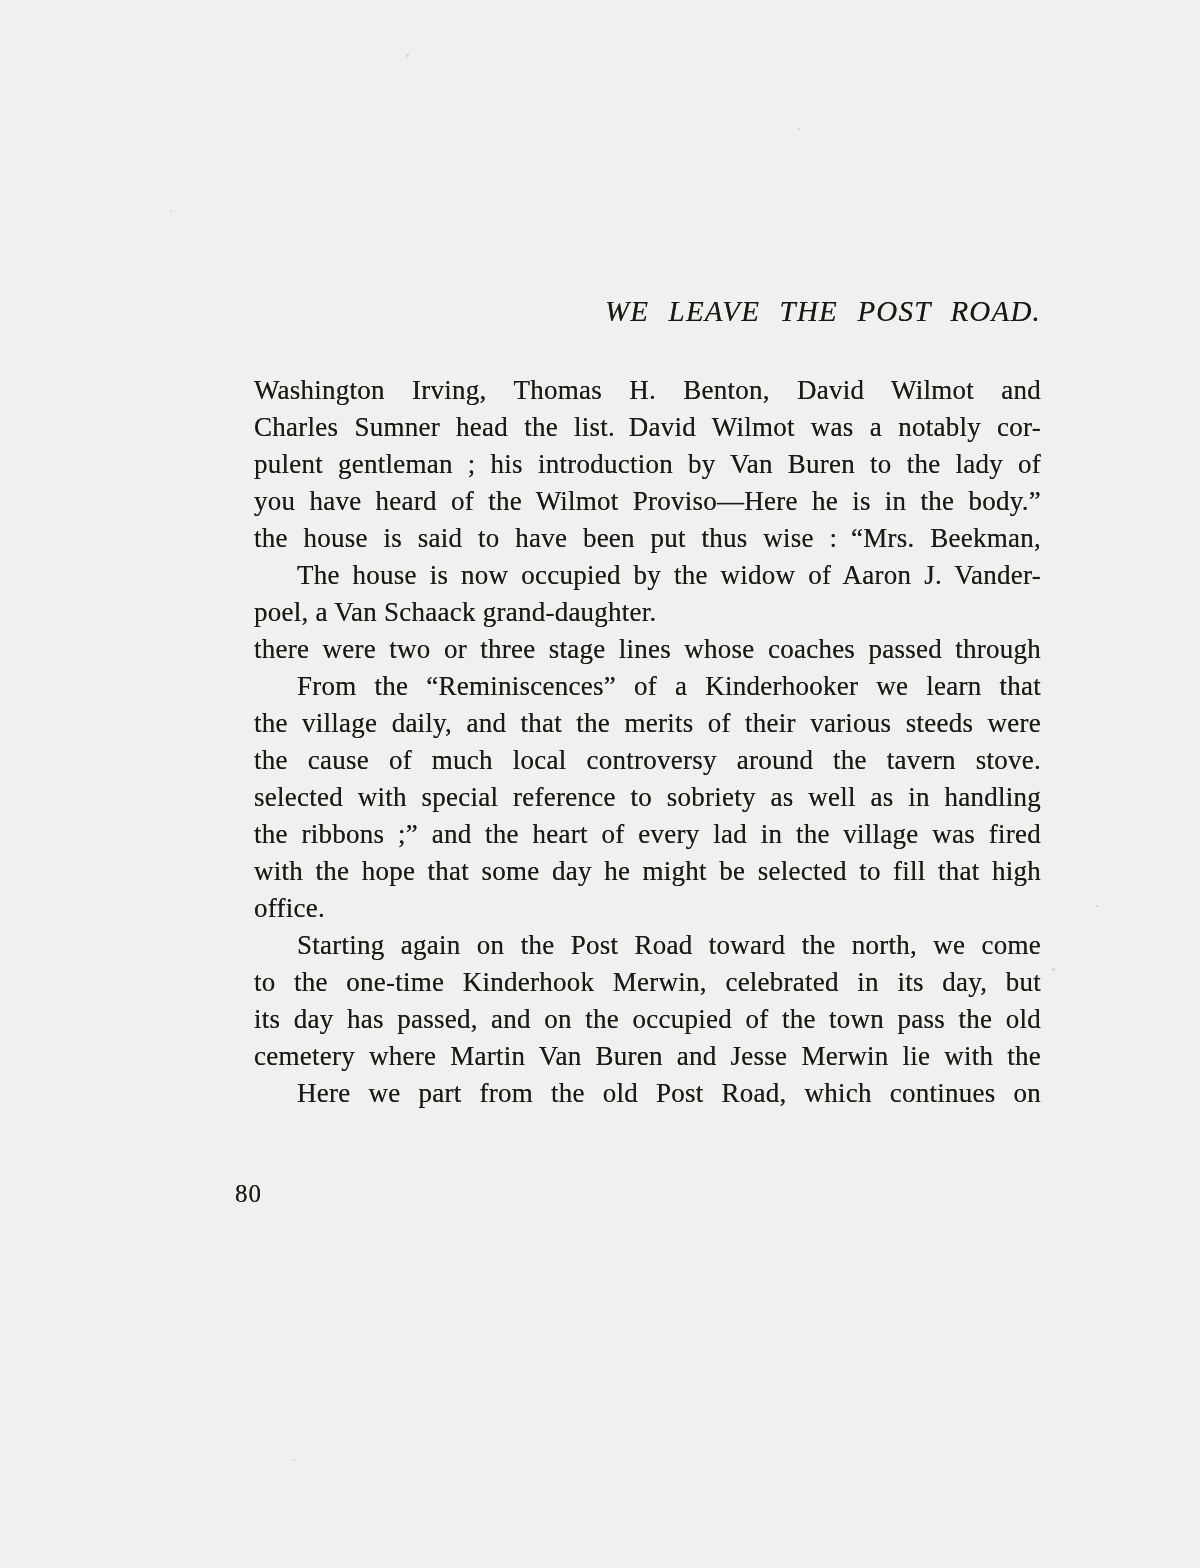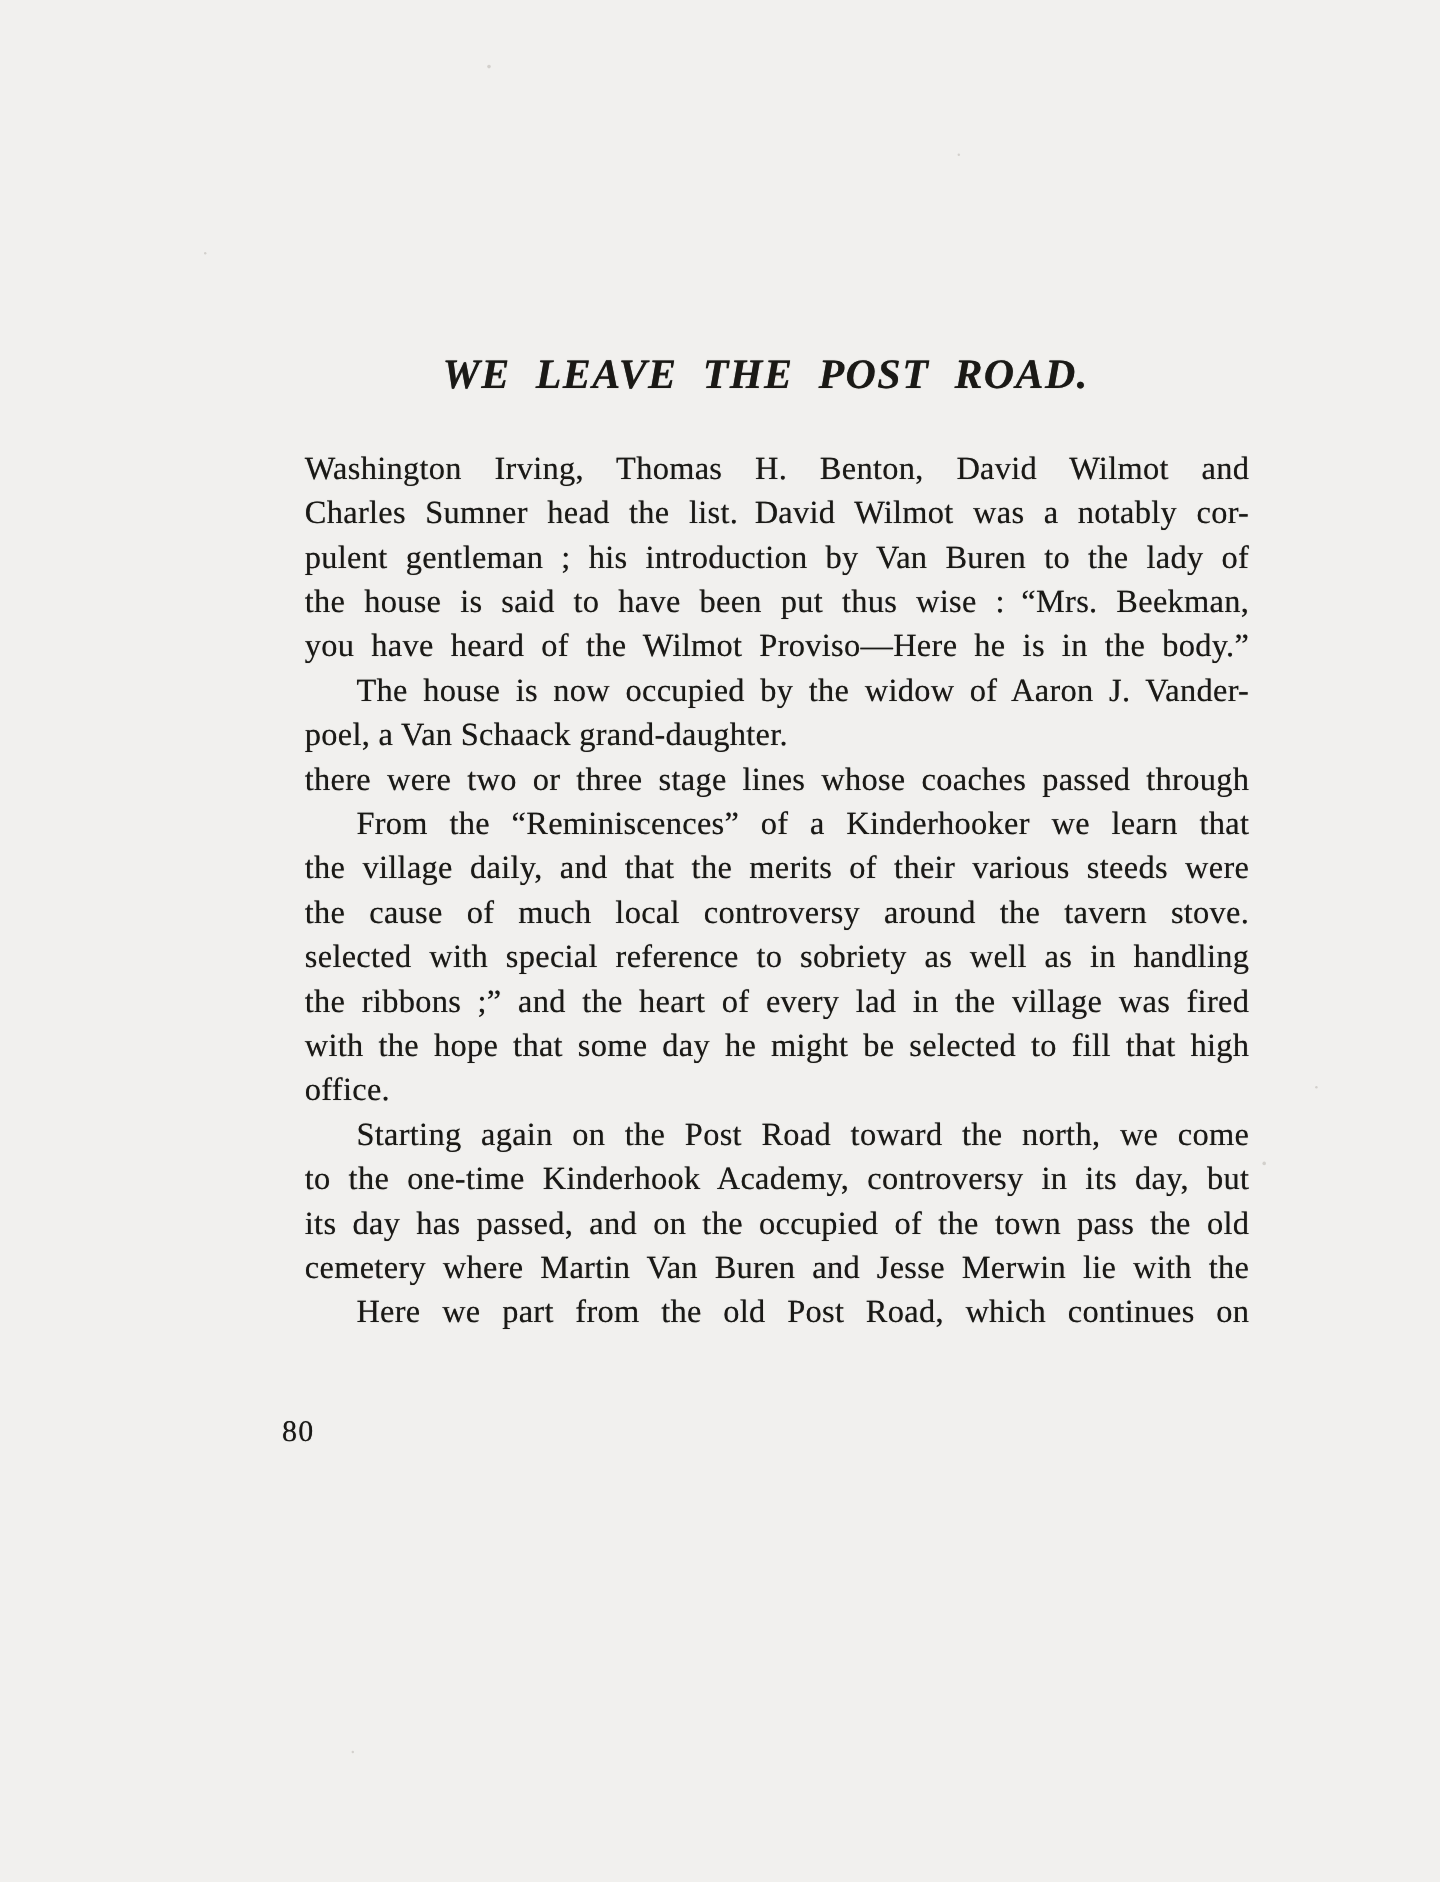--- a/index.html
+++ b/index.html
@@ -18,26 +18,26 @@
   }
   .content {
     position: absolute;
     left: 235px;
     top: 295px;
     width: 806px;
   }
   .title {
     margin: 0 0 44px 0;
     font-style: italic;
-    font-weight: bold;
-    font-size: 35px;
+    font-weight: normal;
+    font-size: 29px;
     line-height: 33px;
     letter-spacing: 1.2px;
     word-spacing: 11px;
-    text-align: center;
+    text-align: right;
     text-shadow: 0 0 0.6px rgba(26,25,22,0.75);
   }
   .para { margin: 0; }
   .line {
     font-size: 27px;
     line-height: 37px;
     letter-spacing: 0.25px;
     text-align: justify;
     text-shadow: 0 0 0.6px rgba(26,25,22,0.7);
     min-height: 37px;
@@ -66,40 +66,40 @@
 <body>
 
 <div class="page">
   <div class="content">
     <h1 class="title">WE LEAVE THE POST ROAD.</h1>
     <div class="body">
         <div class="para">
           <div class="line just">Washington Irving, Thomas H. Benton, David Wilmot and</div>
           <div class="line just">Charles Sumner head the list. David Wilmot was a notably cor-</div>
           <div class="line just">pulent gentleman ; his introduction by Van Buren to the lady of</div>
+          <div class="line just">you have heard of the Wilmot Proviso—Here he is in the body.”</div>
           <div class="line just">the house is said to have been put thus wise : “Mrs. Beekman,</div>
-          <div class="line just">you have heard of the Wilmot Proviso—Here he is in the body.”</div>
         </div>
         <div class="para">
           <div class="line just indent">The house is now occupied by the widow of Aaron J. Vander-</div>
           <div class="line">poel, a Van Schaack grand-daughter.</div>
         </div>
         <div class="para">
           <div class="line just">there were two or three stage lines whose coaches passed through</div>
           <div class="line just indent">From the “Reminiscences” of a Kinderhooker we learn that</div>
           <div class="line just">the village daily, and that the merits of their various steeds were</div>
           <div class="line just">the cause of much local controversy around the tavern stove.</div>
           <div class="line just">selected with special reference to sobriety as well as in handling</div>
           <div class="line just">the ribbons ;” and the heart of every lad in the village was fired</div>
           <div class="line just">with the hope that some day he might be selected to fill that high</div>
           <div class="line">office.</div>
         </div>
         <div class="para">
           <div class="line just indent">Starting again on the Post Road toward the north, we come</div>
-          <div class="line just">to the one-time Kinderhook Academy, controversy in its day, but</div>
+          <div class="line just">to the one-time Kinderhook Merwin, celebrated in its day, but</div>
           <div class="line just">its day has passed, and on the occupied of the town pass the old</div>
           <div class="line just">cemetery where Martin Van Buren and Jesse Merwin lie with the</div>
         </div>
         <div class="para">
           <div class="line just indent">Here we part from the old Post Road, which continues on</div>
         </div>
       </div>
   </div>
 
   <div class="pageno">80</div>

